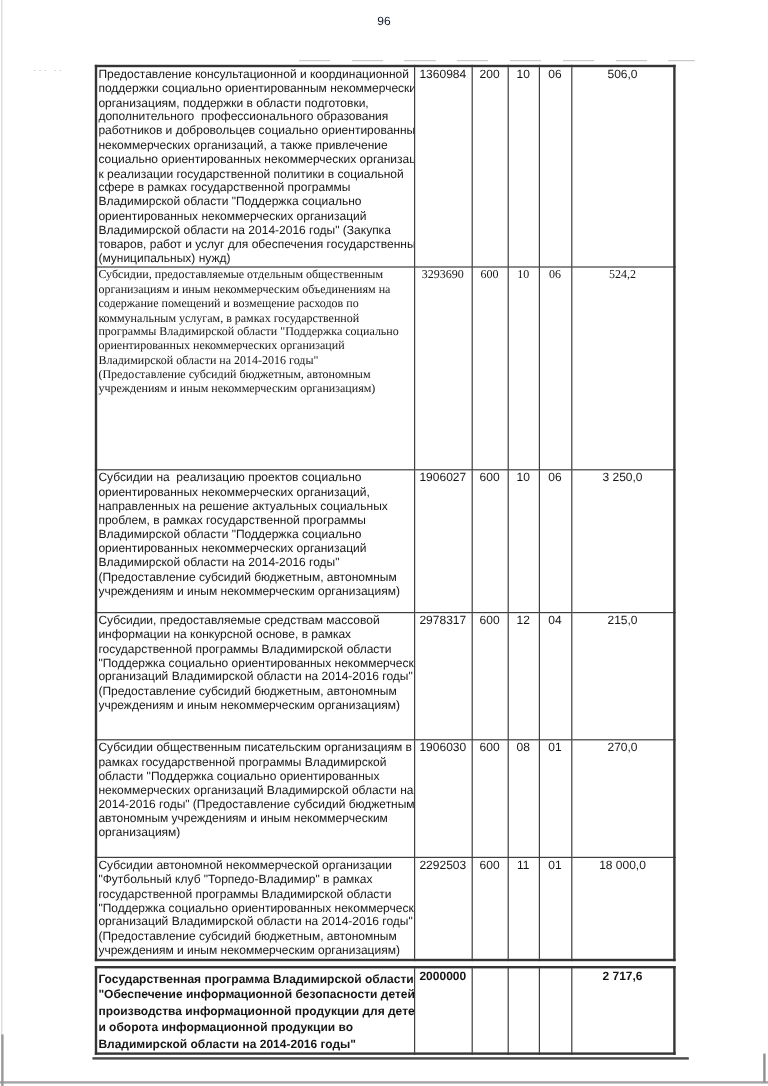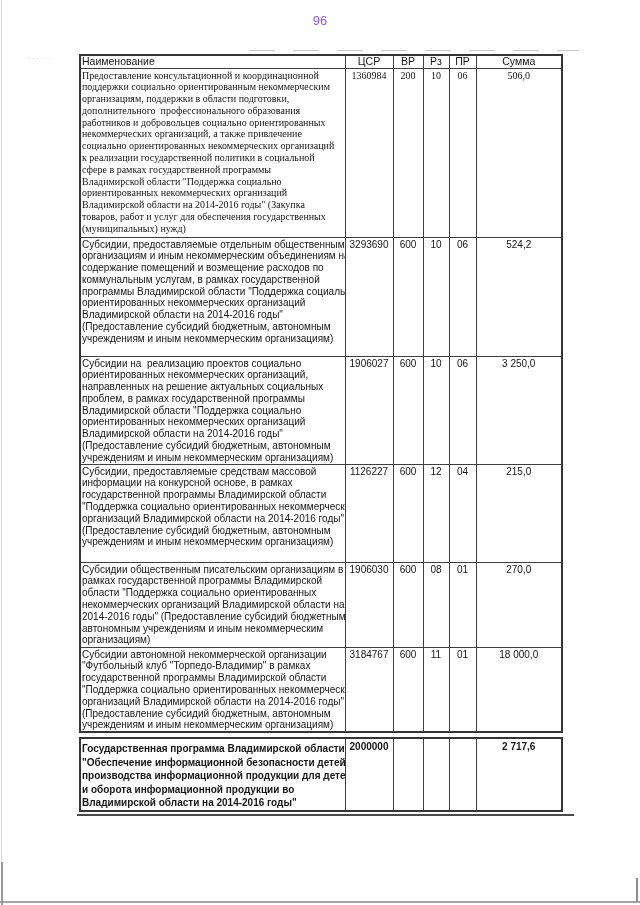--- a/index.html
+++ b/index.html
@@ -4,21 +4,21 @@
 <style>
   html,body { margin:0; padding:0; }
   body {
     width:640px; height:905px; position:relative;
     background:#ffffff; overflow:hidden;
     font-family:"Liberation Sans", sans-serif;
     color:#161616;
   }
   .page-number {
     position:absolute; top:13px; left:0; right:0;
-    text-align:center; font-size:13px; color:#8b5cf6;
+    text-align:center; font-size:10px; color:#0f172a;
   }
   .artifact-topleft {
     position:absolute; top:52px; left:28px;
     font-size:8px; color:#b5b5b5; letter-spacing:2px;
   }
   .scan-left-edge {
     position:absolute; left:1px; top:0; width:1px; height:905px;
     background:#d8d8d8;
   }
   .scan-left-edge-dark {
@@ -78,28 +78,20 @@
   <table class="tbl main">
     <colgroup>
       <col style="width:265px">
         <col style="width:48px">
         <col style="width:30px">
       <col style="width:26px">
         <col style="width:27px">
         <col style="width:86px">
     </colgroup>
     <tbody>
-        <tr class="hdr">
-      <td class="name-cell">Наименование</td>
-      <td class="num-cell">ЦСР</td>
-      <td class="num-cell">ВР</td>
-      <td class="num-cell">Рз</td>
-      <td class="num-cell">ПР</td>
-      <td class="num-cell">Сумма</td>
-    </tr>
     <tr>
       <td class="name-cell">Предоставление консультационной и координационной
 поддержки социально ориентированным некоммерческим
 организациям, поддержки в области подготовки,
 дополнительного  профессионального образования
 работников и добровольцев социально ориентированных
 некоммерческих организаций, а также привлечение
 социально ориентированных некоммерческих организаций
 к реализации государственной политики в социальной
 сфере в рамках государственной программы
@@ -147,21 +139,21 @@
       <td class="num-cell">3 250,0</td>
     </tr>
     <tr>
       <td class="name-cell">Субсидии, предоставляемые средствам массовой
 информации на конкурсной основе, в рамках
 государственной программы Владимирской области
 "Поддержка социально ориентированных некоммерческих
 организаций Владимирской области на 2014-2016 годы"
 (Предоставление субсидий бюджетным, автономным
 учреждениям и иным некоммерческим организациям)</td>
-      <td class="num-cell">1126227</td>
+      <td class="num-cell">2978317</td>
       <td class="num-cell">600</td>
       <td class="num-cell">12</td>
       <td class="num-cell">04</td>
       <td class="num-cell">215,0</td>
     </tr>
     <tr>
       <td class="name-cell">Субсидии общественным писательским организациям в
 рамках государственной программы Владимирской
 области "Поддержка социально ориентированных
 некоммерческих организаций Владимирской области на
@@ -175,21 +167,21 @@
       <td class="num-cell">270,0</td>
     </tr>
     <tr>
       <td class="name-cell">Субсидии автономной некоммерческой организации
 "Футбольный клуб "Торпедо-Владимир" в рамках
 государственной программы Владимирской области
 "Поддержка социально ориентированных некоммерческих
 организаций Владимирской области на 2014-2016 годы"
 (Предоставление субсидий бюджетным, автономным
 учреждениям и иным некоммерческим организациям)</td>
-      <td class="num-cell">3184767</td>
+      <td class="num-cell">2292503</td>
       <td class="num-cell">600</td>
       <td class="num-cell">11</td>
       <td class="num-cell">01</td>
       <td class="num-cell">18 000,0</td>
     </tr>
   </tbody>
     </table>
 
   <table class="tbl program">
     <colgroup>

